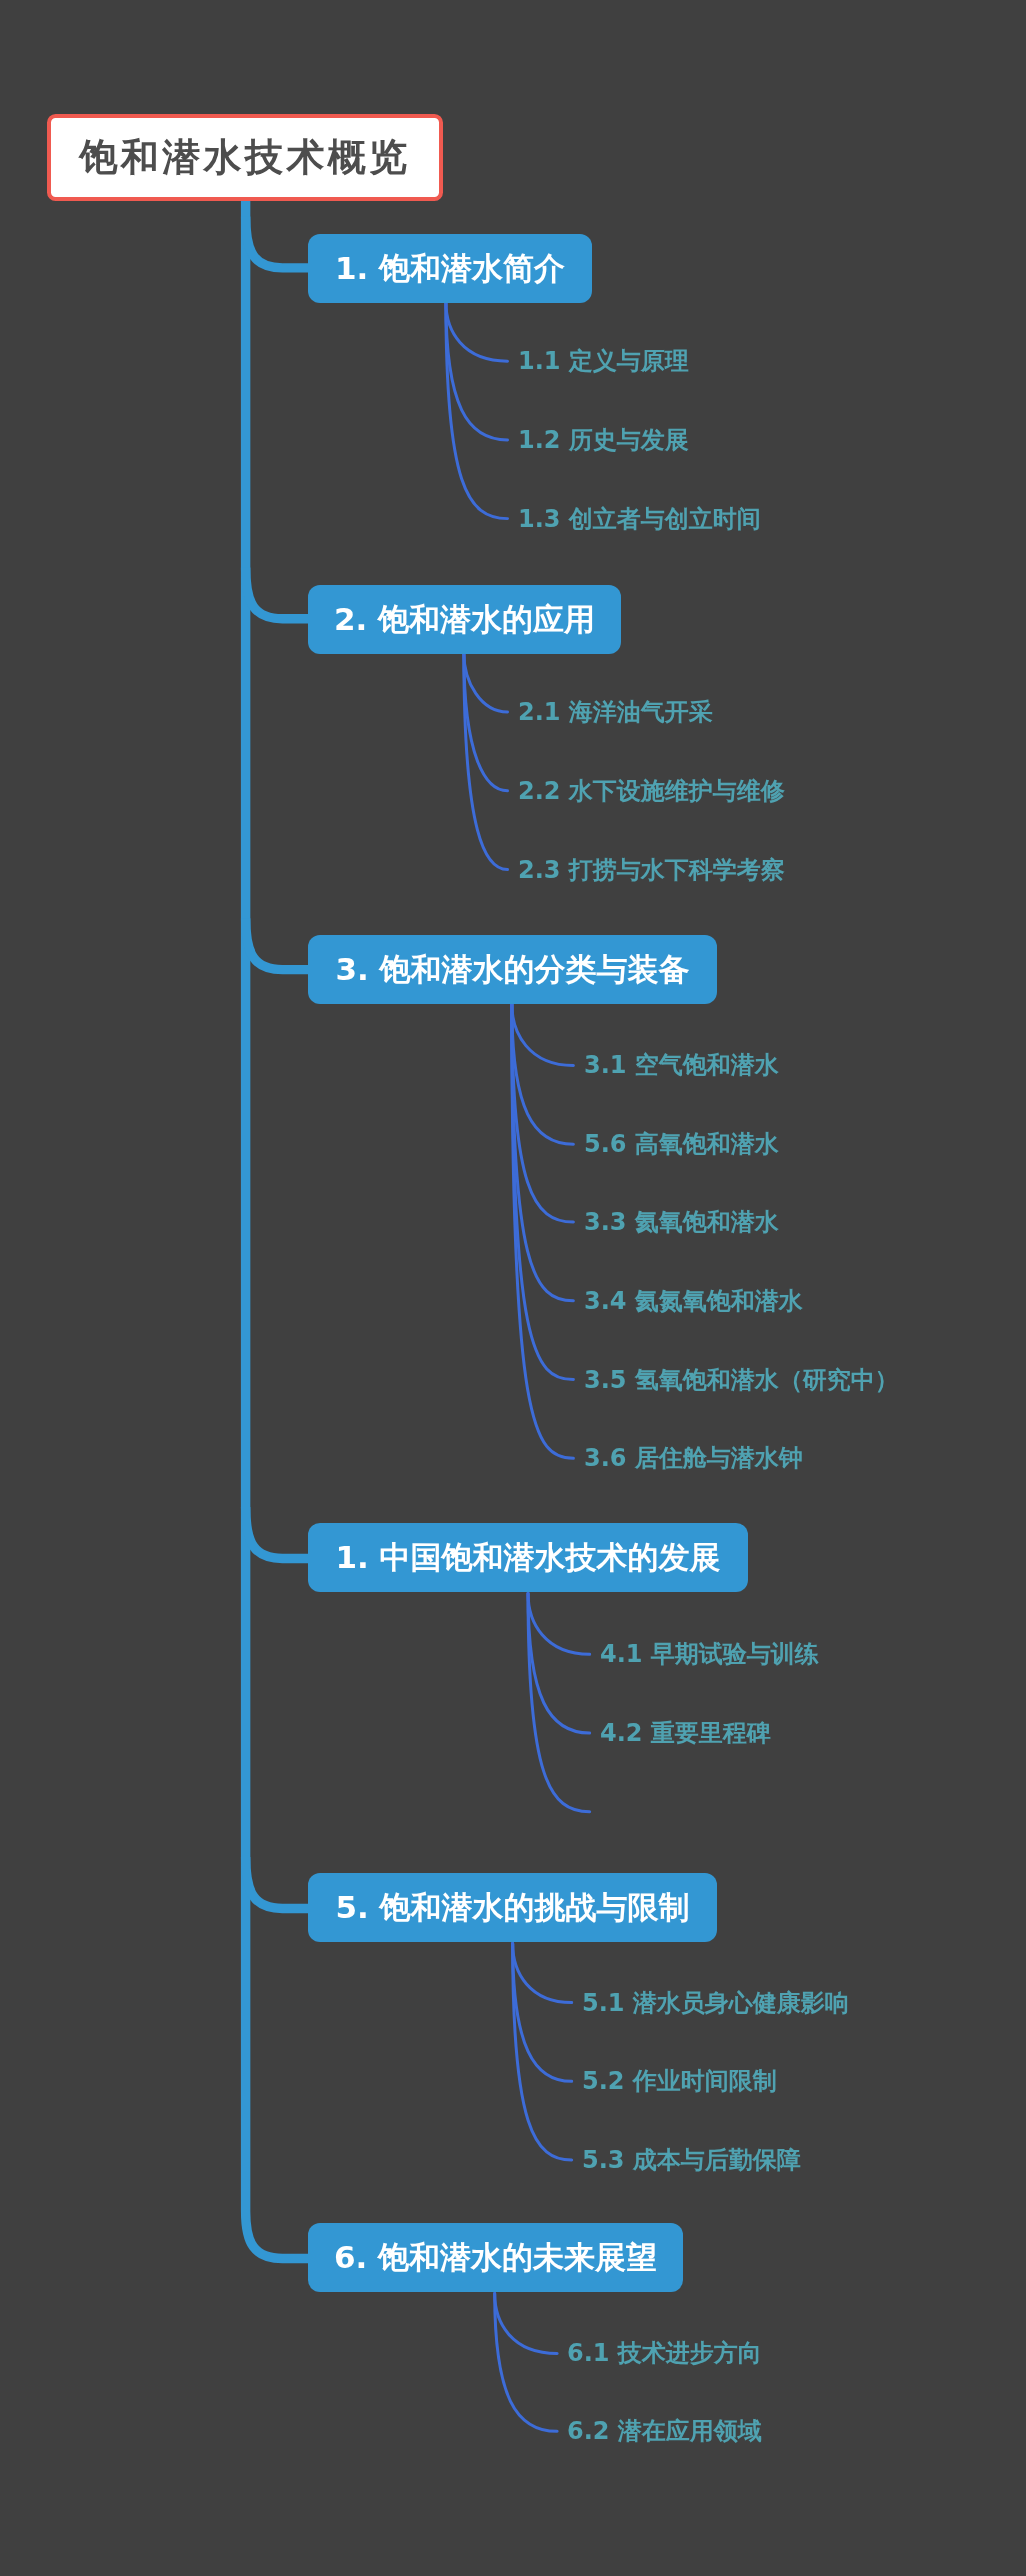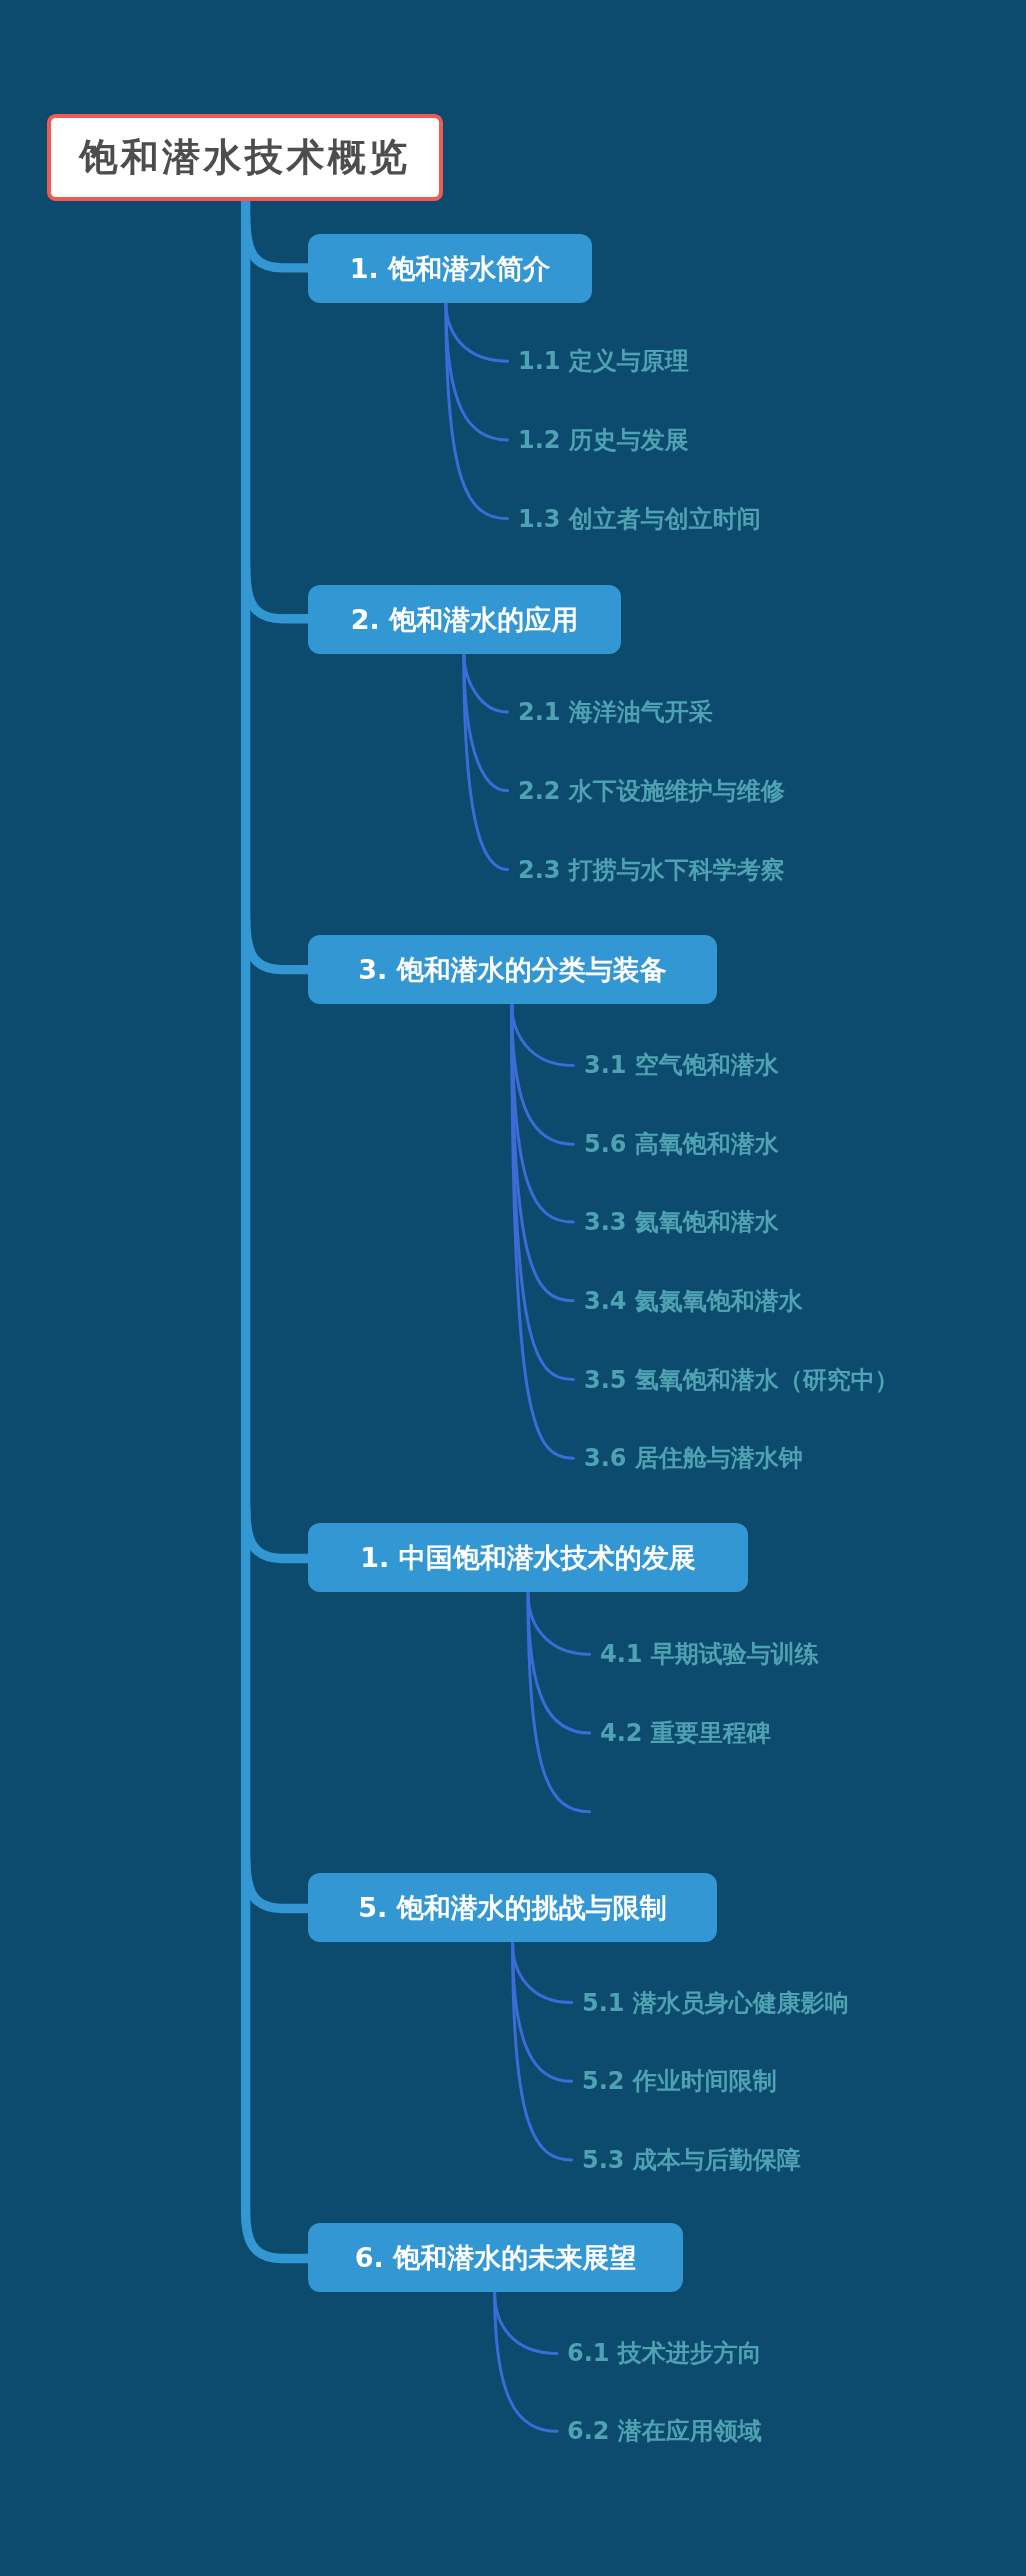--- a/index.html
+++ b/index.html
@@ -1,21 +1,21 @@
 <!DOCTYPE html>
 <html style="font-size:13.7px"><head>
 <meta charset="utf-8">
 <style>
   html, body { margin: 0; padding: 0; }
   body { font-family: "DejaVu Sans", "Liberation Sans", sans-serif; }
   .canvas {
     position: relative;
     width: 1027px;
     height: 2576px;
-    background: #0c4a6e;
+    background: #404040;
     overflow: hidden;
   }
   svg.links {
     position: absolute;
     left: 0; top: 0;
     width: 1027px; height: 2576px;
   }
   .trunk, .elbow {
     stroke: #3397d3;
     stroke-width: 11;
@@ -40,21 +40,21 @@
     letter-spacing: 3.4px;
     color: #4d4d4d;
     box-sizing: content-box;
   }
   .branch-node {
     position: absolute;
     height: 69px;
     background: #3397d3;
     border-radius: 12px;
     display: flex; align-items: center; justify-content: center;
-    font-size: 27px; font-weight: bold;
+    font-size: 31px; font-weight: bold;
     color: #ffffff;
     white-space: nowrap;
   }
   .child-node {
     position: absolute;
     transform: translateY(-50%);
     font-size: 24px; font-weight: bold;
     color: #4fa2b1;
     white-space: nowrap;
   }

